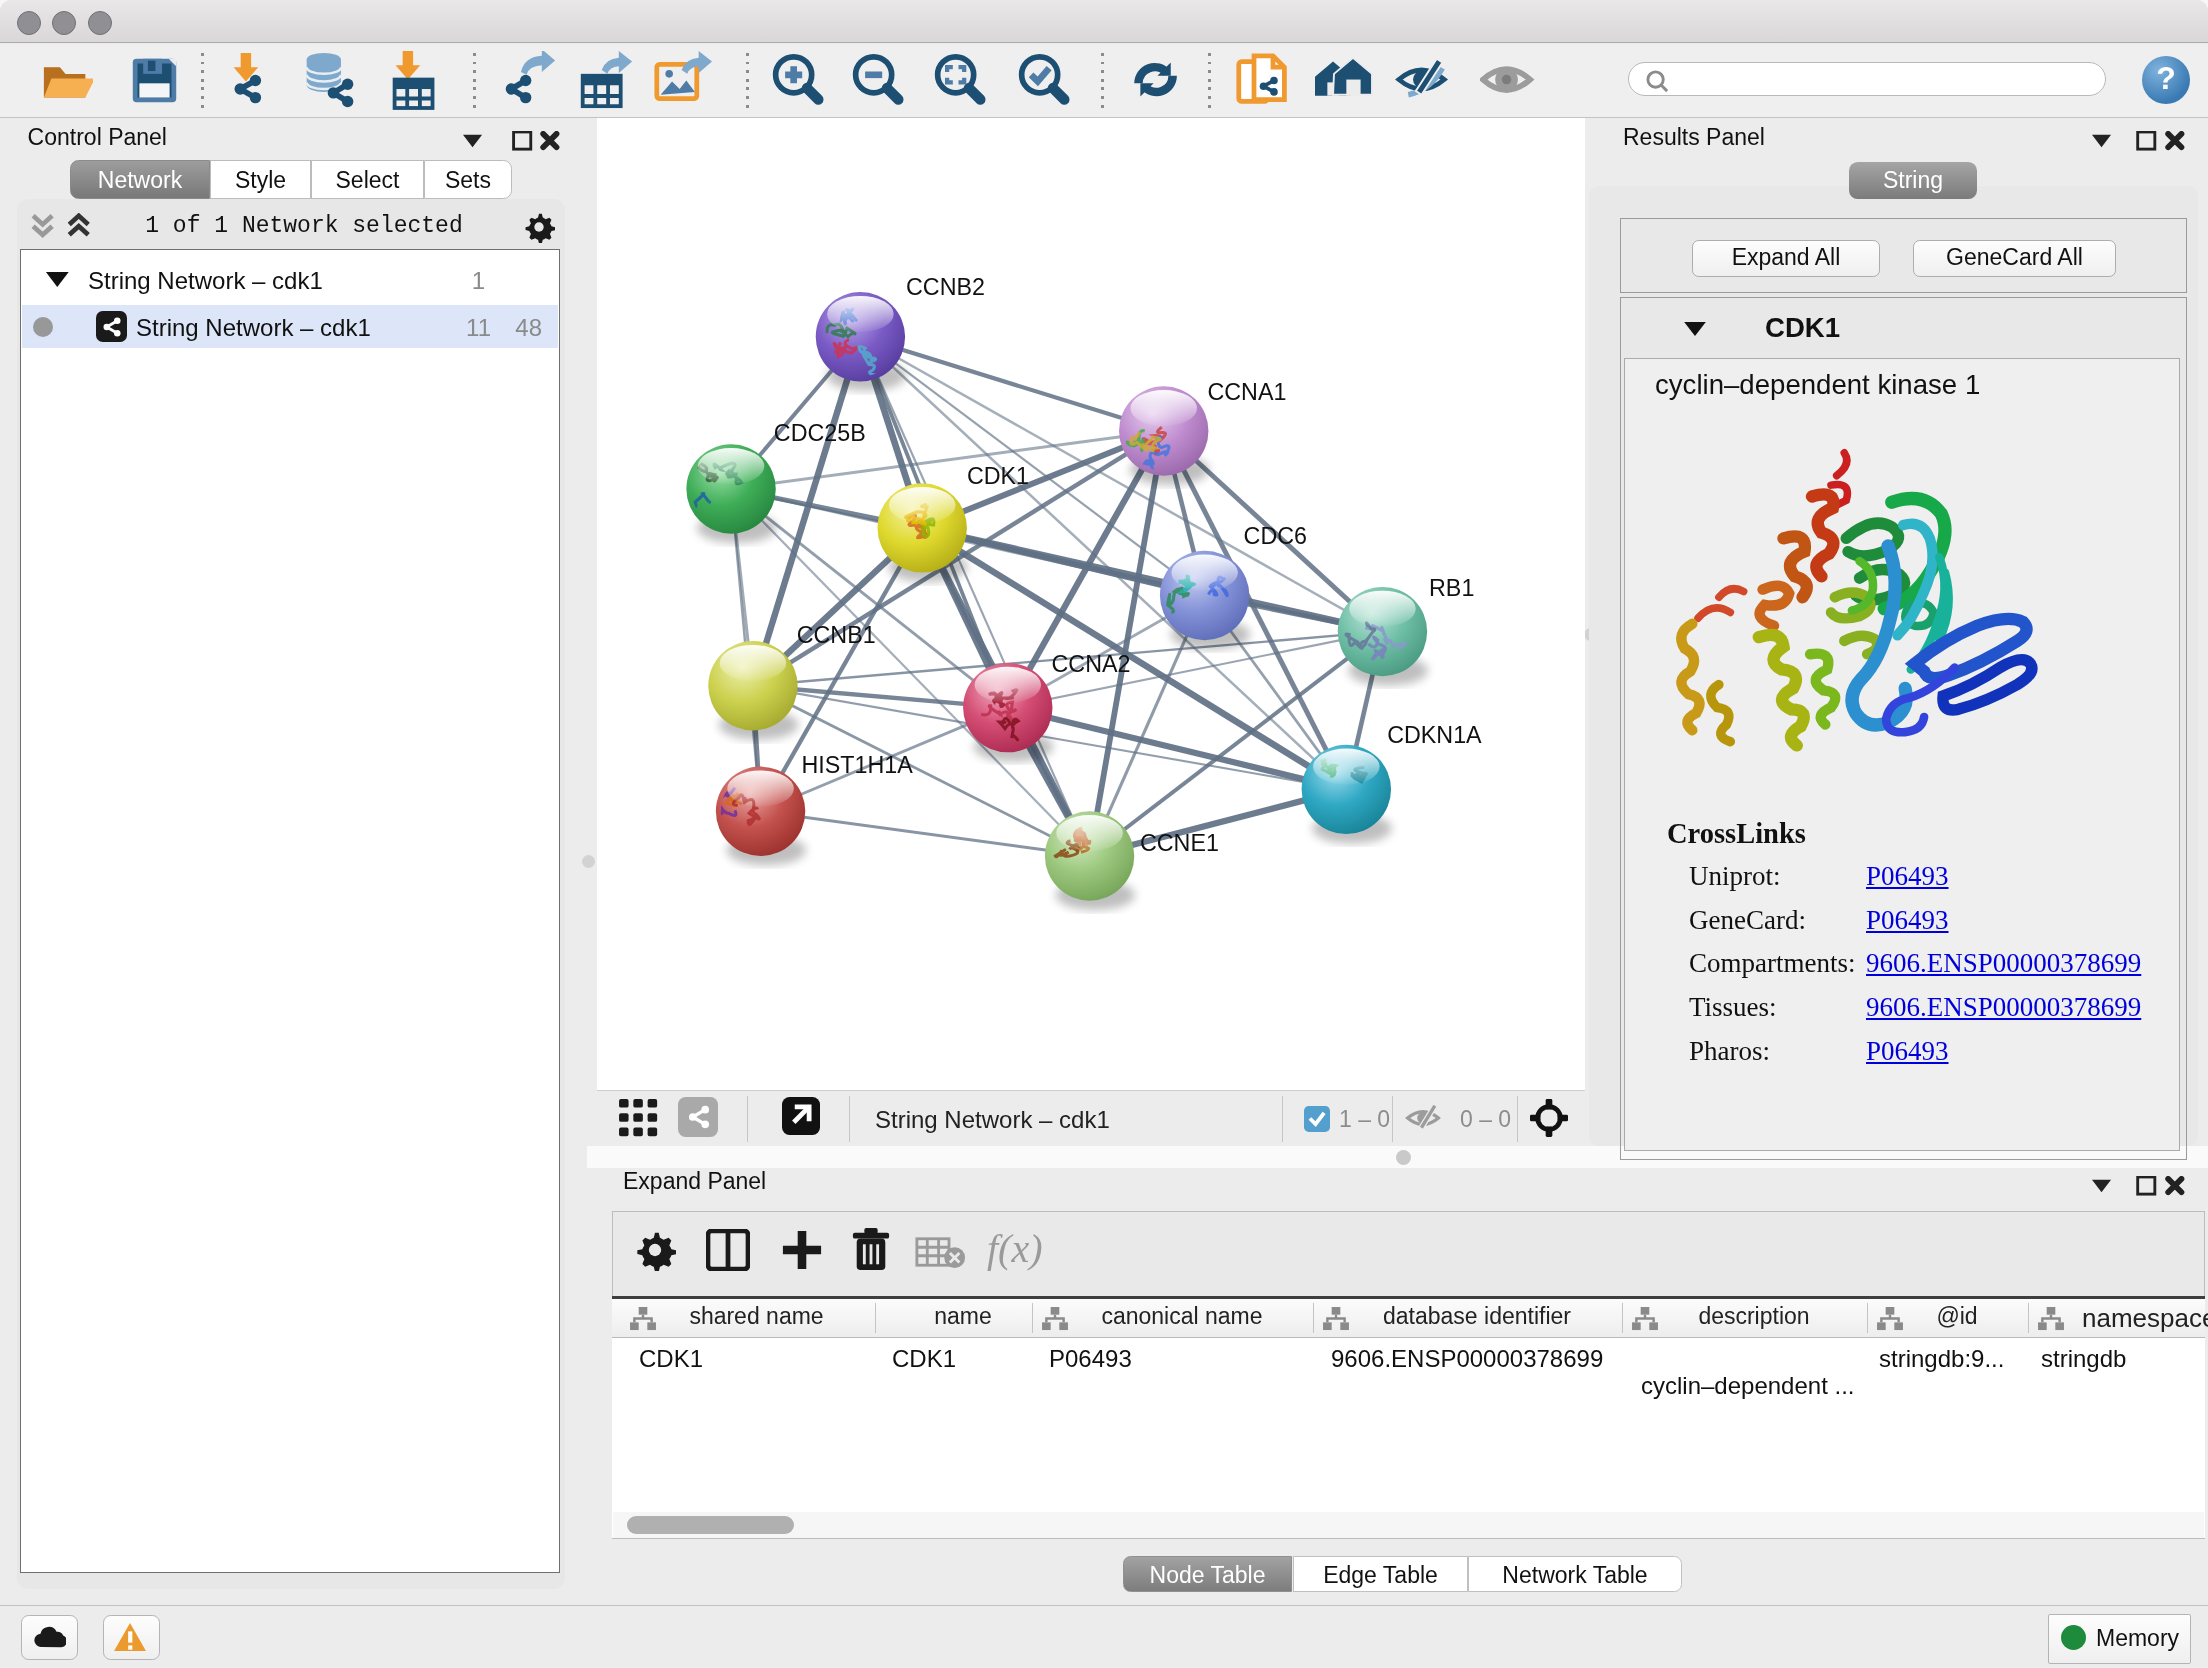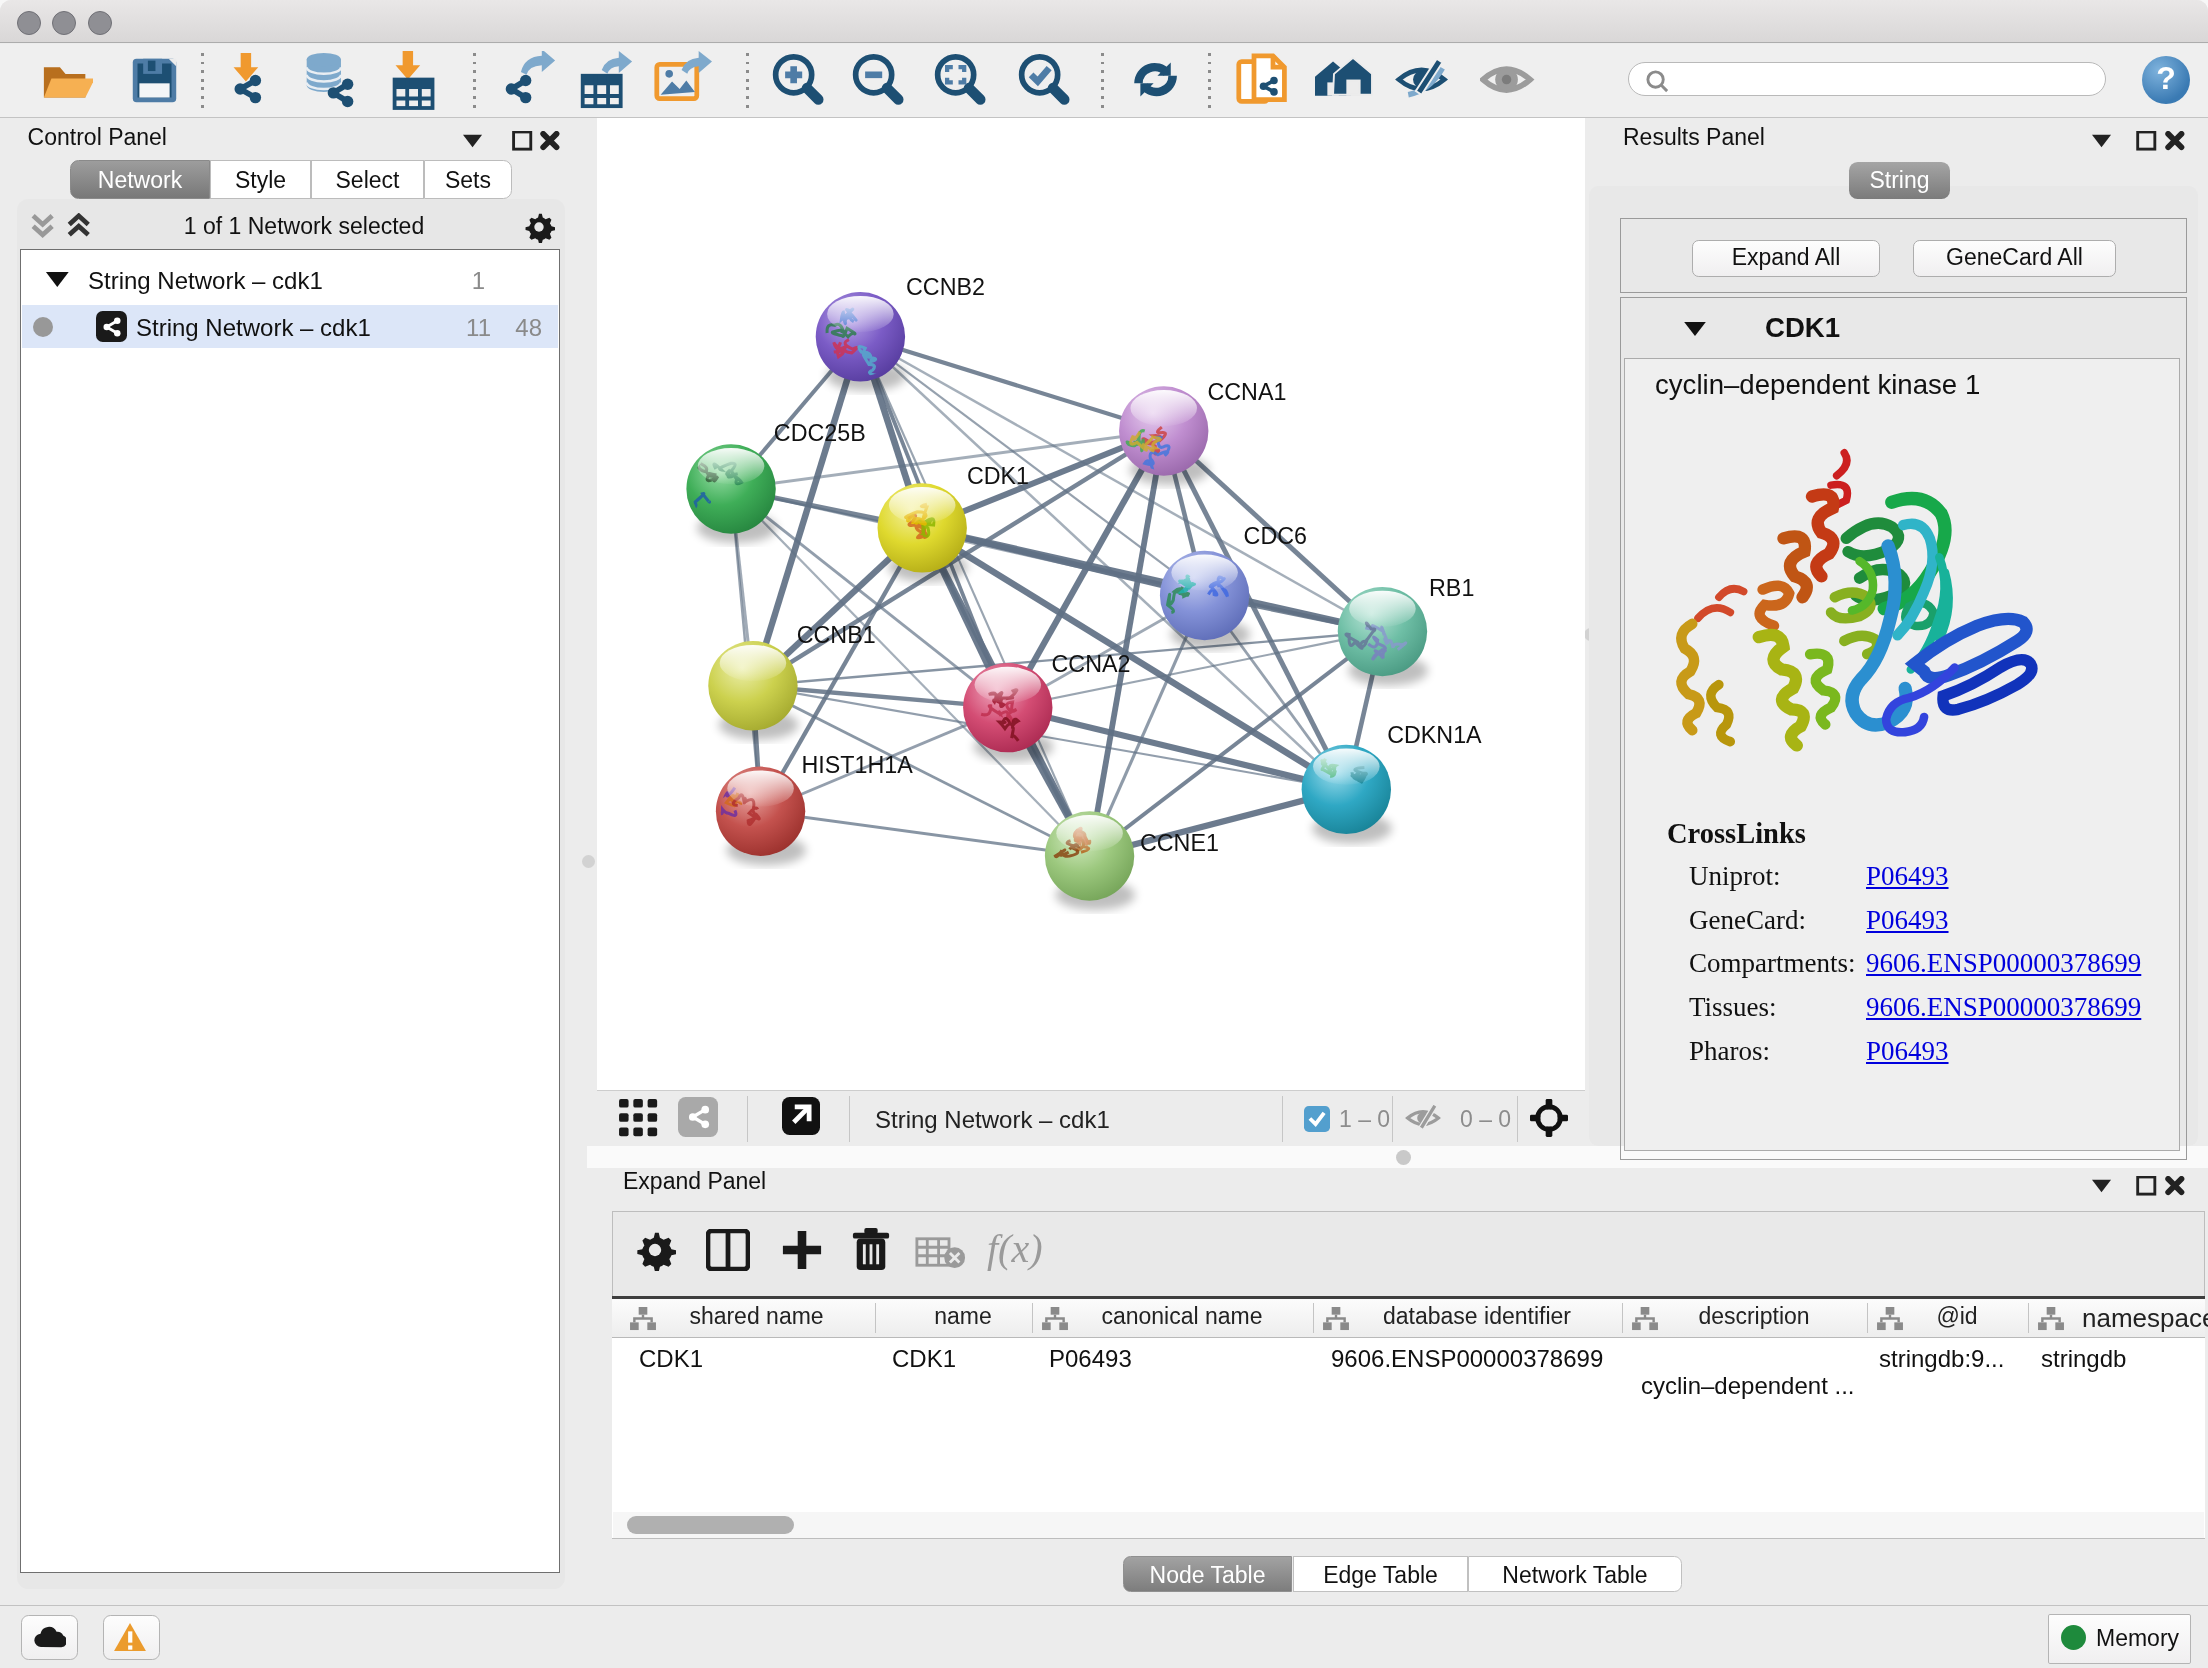--- a/index.html
+++ b/index.html
@@ -175,21 +175,21 @@
 <div class="a" style="left:17px;top:199px;width:548px;height:1390px;background:#e7e7e7;border-radius:11.4px;"></div>
 <div class="tab seltab" style="left:70px;width:140px;line-height:39px;border-radius:8.6px 0 0 8.6px;">Network</div>
 <div class="tab" style="left:210px;width:101px;line-height:39px;">Style</div>
 <div class="tab" style="left:311px;width:113px;line-height:39px;">Select</div>
 <div class="tab" style="left:424px;width:88px;line-height:39px;border-radius:0 8.6px 8.6px 0;">Sets</div>
 
 <svg class="a" style="left:31px;top:213px" width="67" height="28.5" viewBox="0 0 70 30">
  <path d="M2,3 l10,9 10,-9 M2,14 l10,9 10,-9" stroke="#999" stroke-width="5" fill="none"></path>
  <path d="M40,12 l10,-9 10,9 M40,23 l10,-9 10,9" stroke="#333" stroke-width="5" fill="none"></path>
 </svg>
-<div class="a" style="left:53px;top:213px;width:502px;text-align:center;font-size:23px;color:#111;">1 of 1 Network selected</div>
+<div class="a" style="left:53px;top:213px;width:502px;text-align:center;font-size:23px;color:#111;font-family:Liberation Mono, monospace;">1 of 1 Network selected</div>
 <svg class="a" style="left:523px;top:211px" width="32" height="32" viewBox="0 0 34 34">
  <path fill="#1a1a1a" d="M17,3 l3,0 1,4 a11,11 0 0 1 3,1.7 l4,-1.6 2.2,2.2 -1.6,4 a11,11 0 0 1 1.7,3 l4,1 v3 l-4,1 a11,11 0 0 1 -1.7,3 l1.6,4 -2.2,2.2 -4,-1.6 a11,11 0 0 1 -3,1.7 l-1,4 h-3 l-1,-4 a11,11 0 0 1 -3,-1.7 l-4,1.6 -2.2,-2.2 1.6,-4 a11,11 0 0 1 -1.7,-3 l-4,-1 v-3 l4,-1 a11,11 0 0 1 1.7,-3 l-1.6,-4 2.2,-2.2 4,1.6 a11,11 0 0 1 3,-1.7 Z"></path>
  <circle cx="17" cy="17" r="5" fill="#e7e7e7"></circle>
 </svg>
 
 <div class="a" style="left:20px;top:249px;width:540px;height:1324px;background:#fff;border:1.9px solid #6f6f6f;box-sizing:border-box;"></div>
 
 <svg class="a" style="left:44px;top:270px" width="28.5" height="19" viewBox="0 0 30 20">
     <path d="M2,2 h24 l-12,16 Z" fill="#111"></path>
   </svg>
@@ -517,21 +517,21 @@
 <div class="a" style="left:587px;top:1146px;width:1622px;height:22px;background:#fafafa;"></div>
 <div class="a" style="left:1396px;top:1150px;width:15px;height:15px;border-radius:50%;background:#c9c9c9;"></div>
 
 <div class="a panelhead" style="left:1623px;top:124px;">Results Panel</div>
 <svg class="a" style="left:2092px;top:131px" width="99" height="21" viewBox="0 0 104 22">
  <path d="M0,4 h20 l-10,13 Z" fill="#222"></path>
  <rect x="48" y="1" width="18" height="18" fill="none" stroke="#222" stroke-width="3"></rect>
  <path d="M80,3 l14,14 M94,3 l-14,14" stroke="#222" stroke-width="6" stroke-linecap="round"></path>
 </svg>
 <div class="a" style="left:1589px;top:186px;width:609px;height:960px;background:#e8e8e8;border-radius:9.5px;"></div>
-<div class="a" style="left:1849px;top:162px;width:101px;height:37px;border-radius:8.6px;background:linear-gradient(#a5a5a5,#7b7b7b);color:#fff;font-size:23px;text-align:center;line-height:37px;">String</div>
+<div class="a" style="left:1849px;top:162px;width:128px;height:37px;border-radius:8.6px;background:linear-gradient(#a5a5a5,#7b7b7b);color:#fff;font-size:23px;text-align:center;line-height:37px;">String</div>
 <div class="a" style="left:1620px;top:218px;width:567px;height:75px;border:1px solid #9a9a9a;box-sizing:border-box;"></div>
 <div class="a gbtn" style="left:1692px;top:240px;width:186px;height:35px;border-radius:6.7px;border:1px solid #adadad;font-size:23px;color:#111;text-align:center;line-height:33px;">Expand All</div>
 <div class="a gbtn" style="left:1913px;top:240px;width:201px;height:35px;border-radius:6.7px;border:1px solid #adadad;font-size:23px;color:#111;text-align:center;line-height:33px;">GeneCard All</div>
 
 <div class="a" style="left:1620px;top:297px;width:567px;height:863px;border:1px solid #9a9a9a;box-sizing:border-box;"></div>
 <svg class="a" style="left:1683px;top:321px" width="24" height="16" viewBox="0 0 25 17">
     <path d="M1,1 h23 l-11.5,15 Z" fill="#111"></path>
   </svg>
 <div class="a" style="left:1765px;top:312px;font-size:27.6px;font-weight:bold;color:#111;">CDK1</div>
 <div class="a" style="left:1624px;top:358px;width:556px;height:793px;background:#efefef;border:1px solid #ababab;box-sizing:border-box;"></div>

